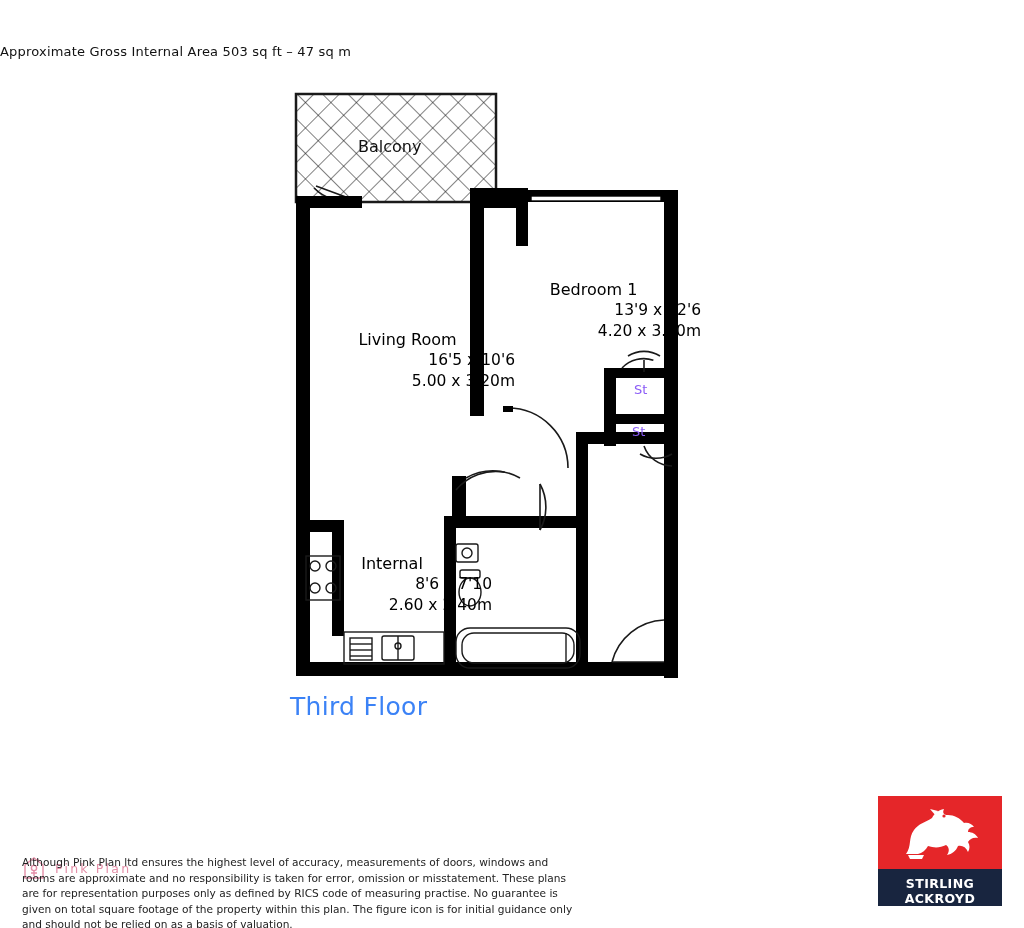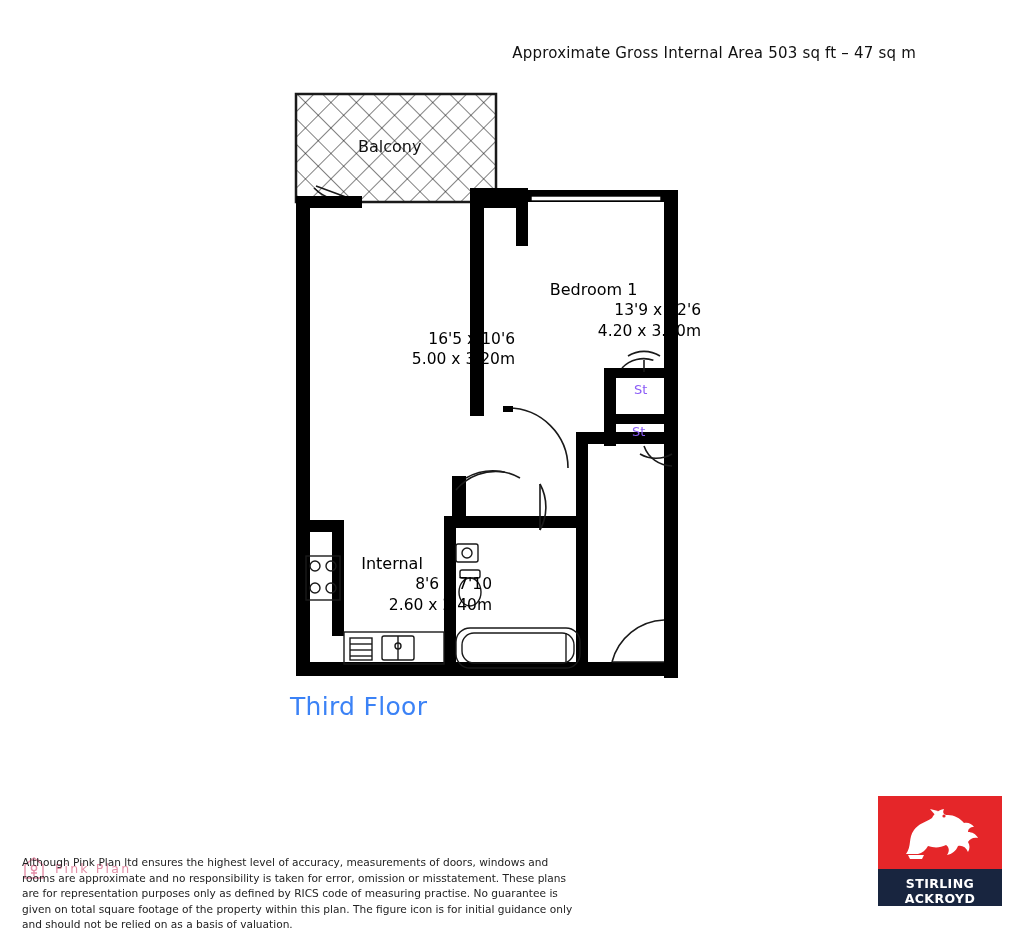--- a/index.html
+++ b/index.html
@@ -19,22 +19,22 @@
     position: absolute;
     inset: 0;
   }
 
   
   .title {
     position: absolute;
     top: 44px;
     left: 0;
     width: 916px;
-    text-align: right;
-    font-size: 15px;
+    text-align: left;
+    font-size: 13px;
     letter-spacing: 0.2px;
     color: #111;
   }
 
   
   .plan {
     position: absolute;
     left: 0;
     top: 0;
     width: 1024px;
@@ -248,20 +248,21 @@
         <rect x="456" y="628" width="124" height="40" rx="14"></rect>
         <rect x="462" y="633" width="112" height="30" rx="12"></rect>
         <line x1="566" y1="633" x2="566" y2="663"></line>
       </g>
     </svg>
 
     
     <div class="balcony-label" style="left:358px; top:137px;">Balcony</div>
 
     <div class="room-label" style="left:300px; top:329px; width:215px;">
+      <div class="rl-name">Living Room</div>
       <div class="rl-dim">16'5 x 10'6</div>
       <div class="rl-dim">5.00 x 3.20m</div>
     </div>
 
     <div class="room-label" style="left:486px; top:279px; width:215px;">
       <div class="rl-name">Bedroom 1</div>
       <div class="rl-dim">13'9 x 12'6</div>
       <div class="rl-dim">4.20 x 3.80m</div>
     </div>
 

